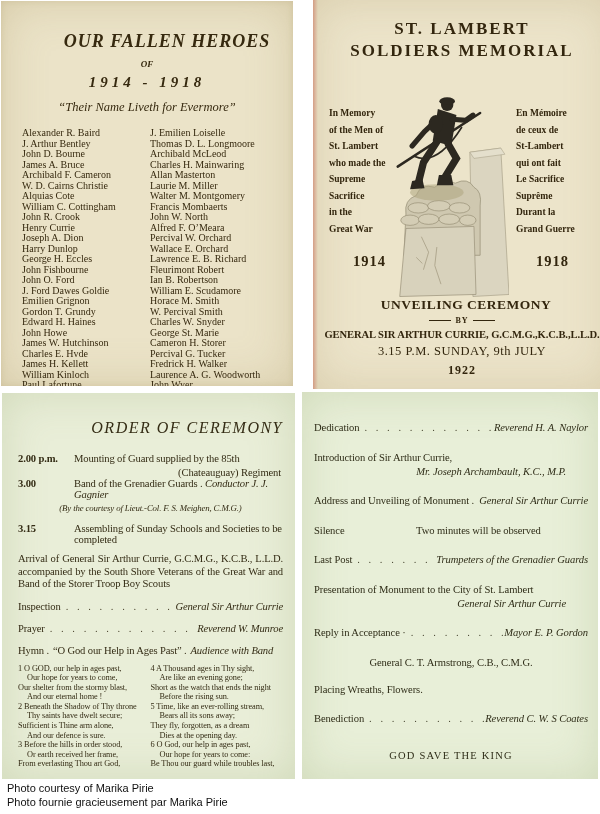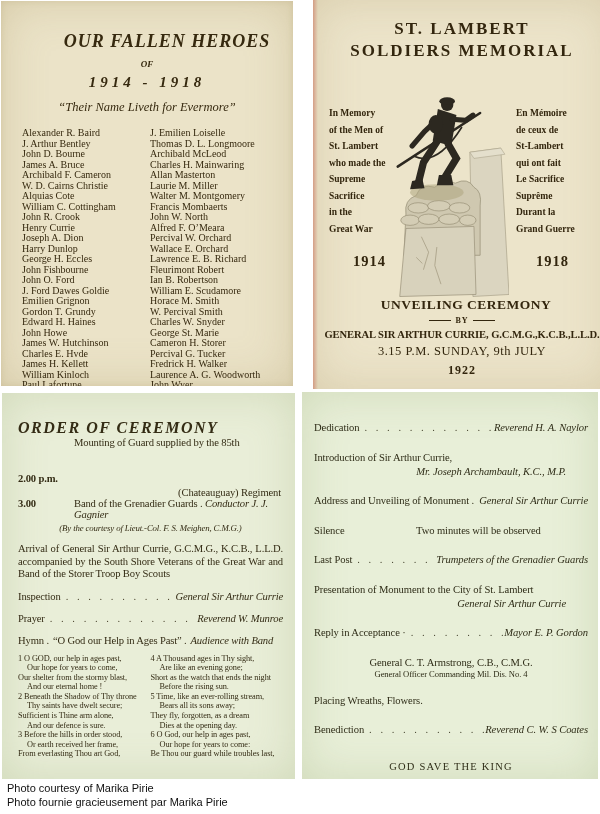--- a/index.html
+++ b/index.html
@@ -45,25 +45,25 @@
   .mem-bottom{position:absolute;left:0;right:0;top:297px;text-align:center;z-index:2;}
   .unveil{font-weight:bold;font-size:13.5px;letter-spacing:.5px;padding-left:8px;}
   .by-row{display:flex;align-items:center;justify-content:center;margin-top:3px;}
   .by-row .rule{width:22px;border-top:1.3px solid #33260e;}
   .by-row .by-txt{font-weight:bold;font-size:8px;margin:0 4px;letter-spacing:1px;}
   .general-line{font-weight:bold;font-size:10.6px;margin-top:4px;letter-spacing:-0.1px;}
   .datetime-line{font-weight:normal;font-size:12.5px;margin-top:4px;letter-spacing:.5px;}
   .year-line{font-weight:bold;font-size:12px;margin-top:4px;letter-spacing:1px;}
   
   .p3{color:#342c15;padding:22px 12px 0 16px;font-size:10.6px;letter-spacing:-0.15px;}
-  .oc-title{text-align:left;font-style:italic;font-weight:bold;font-size:16px;
-      letter-spacing:1.5px;margin:4px 0 0;}
+  .oc-title{text-align:right;font-style:italic;font-weight:normal;font-size:16px;
+      letter-spacing:1.5px;margin:4px 0 16px;}
   .oc-row{display:flex;margin-bottom:3px;}
   .oc-time{flex:none;font-weight:bold;}
-  .t-wide{width:56px;margin-top:36px;}
+  .t-wide{width:56px;}
   .t-narrow{width:56px;}
   .oc-body{flex:1;}
   .oc-right{text-align:right;padding-right:2px;}
   .oc-note{font-style:italic;font-size:8.8px;text-align:center;margin:1px 0 10px;}
   .oc-inline .it{font-style:italic;}
   .oc-para{margin:8px 0 10px;text-align:justify;line-height:12.5px;}
   .leader-row{display:flex;align-items:baseline;margin-bottom:11px;}
   .leader-row .lbl{flex:none;}
   .dots{flex:1;overflow:hidden;white-space:nowrap;letter-spacing:3px;padding:0 5px;opacity:.9;}
   .leader-row .val{flex:none;font-style:italic;}
@@ -249,20 +249,24 @@
 
     <div class="oc-row oc-inline">
       <span class="oc-time t-narrow">3.00</span>
       <span class="oc-body">
         <span>Band of the Grenadier Guards .</span>
         <span class="it">Conductor J. J. Gagnier</span>
       </span>
     </div>
     <div class="oc-note">(By the courtesy of Lieut.-Col. F. S. Meighen, C.M.G.)</div>
 
+    <div class="oc-row">
+      <span class="oc-time t-narrow">3.15</span>
+      <span class="oc-body">Assembling of Sunday Schools and Societies to be completed</span>
+    </div>
 
     <div class="oc-para">Arrival of General Sir Arthur Currie, G.C.M.G., K.C.B., L.L.D. accompanied by the South Shore Veterans of the Great War and Band of the Storer Troop Boy Scouts</div>
 
     <div class="leader-row">
       <span class="lbl">Inspection</span>
       <span class="dots">. . . . . . . . . . . . . . . . . . . . . . . . . . . . . .</span>
       <span class="val">General Sir Arthur Currie</span>
     </div>
     <div class="leader-row">
       <span class="lbl">Prayer</span>
@@ -340,21 +344,20 @@
     </div>
 
     <div class="pg-row">
       <span class="lbl">Reply in Acceptance ·</span>
       <span class="dots">. . . . . . . . . . . . . . . . . . . . . . . . . . . . . .</span>
       <span class="val">Mayor E. P. Gordon</span>
     </div>
 
     <div class="center-block">
       <div>General C. T. Armstrong, C.B., C.M.G.</div>
-      <div class="l2">General Officer Commanding Mil. Dis. No. 4</div>
     </div>
 
     <div class="pg-block">Placing Wreaths, Flowers.</div>
 
     <div class="pg-row">
       <span class="lbl">Benediction</span>
       <span class="dots">. . . . . . . . . . . . . . . . . . . . . . . . . . . . . .</span>
       <span class="val">Reverend C. W. S Coates</span>
     </div>
 

